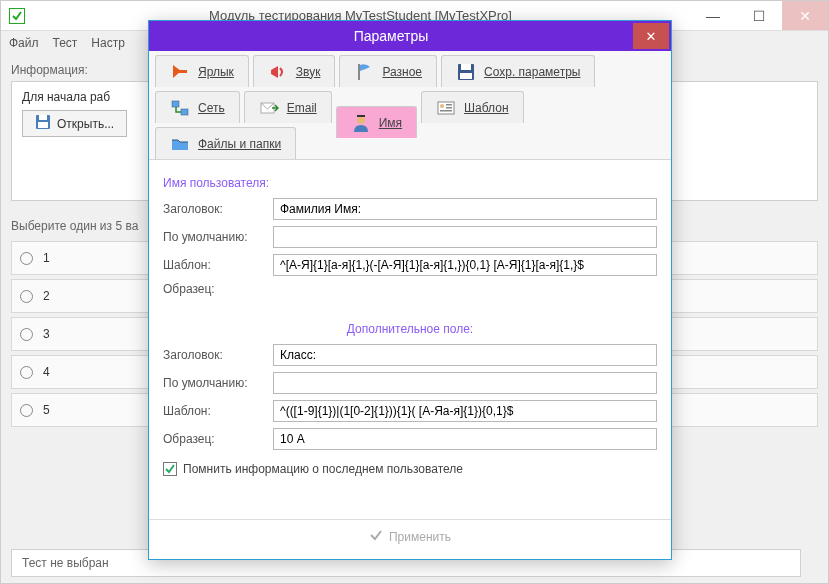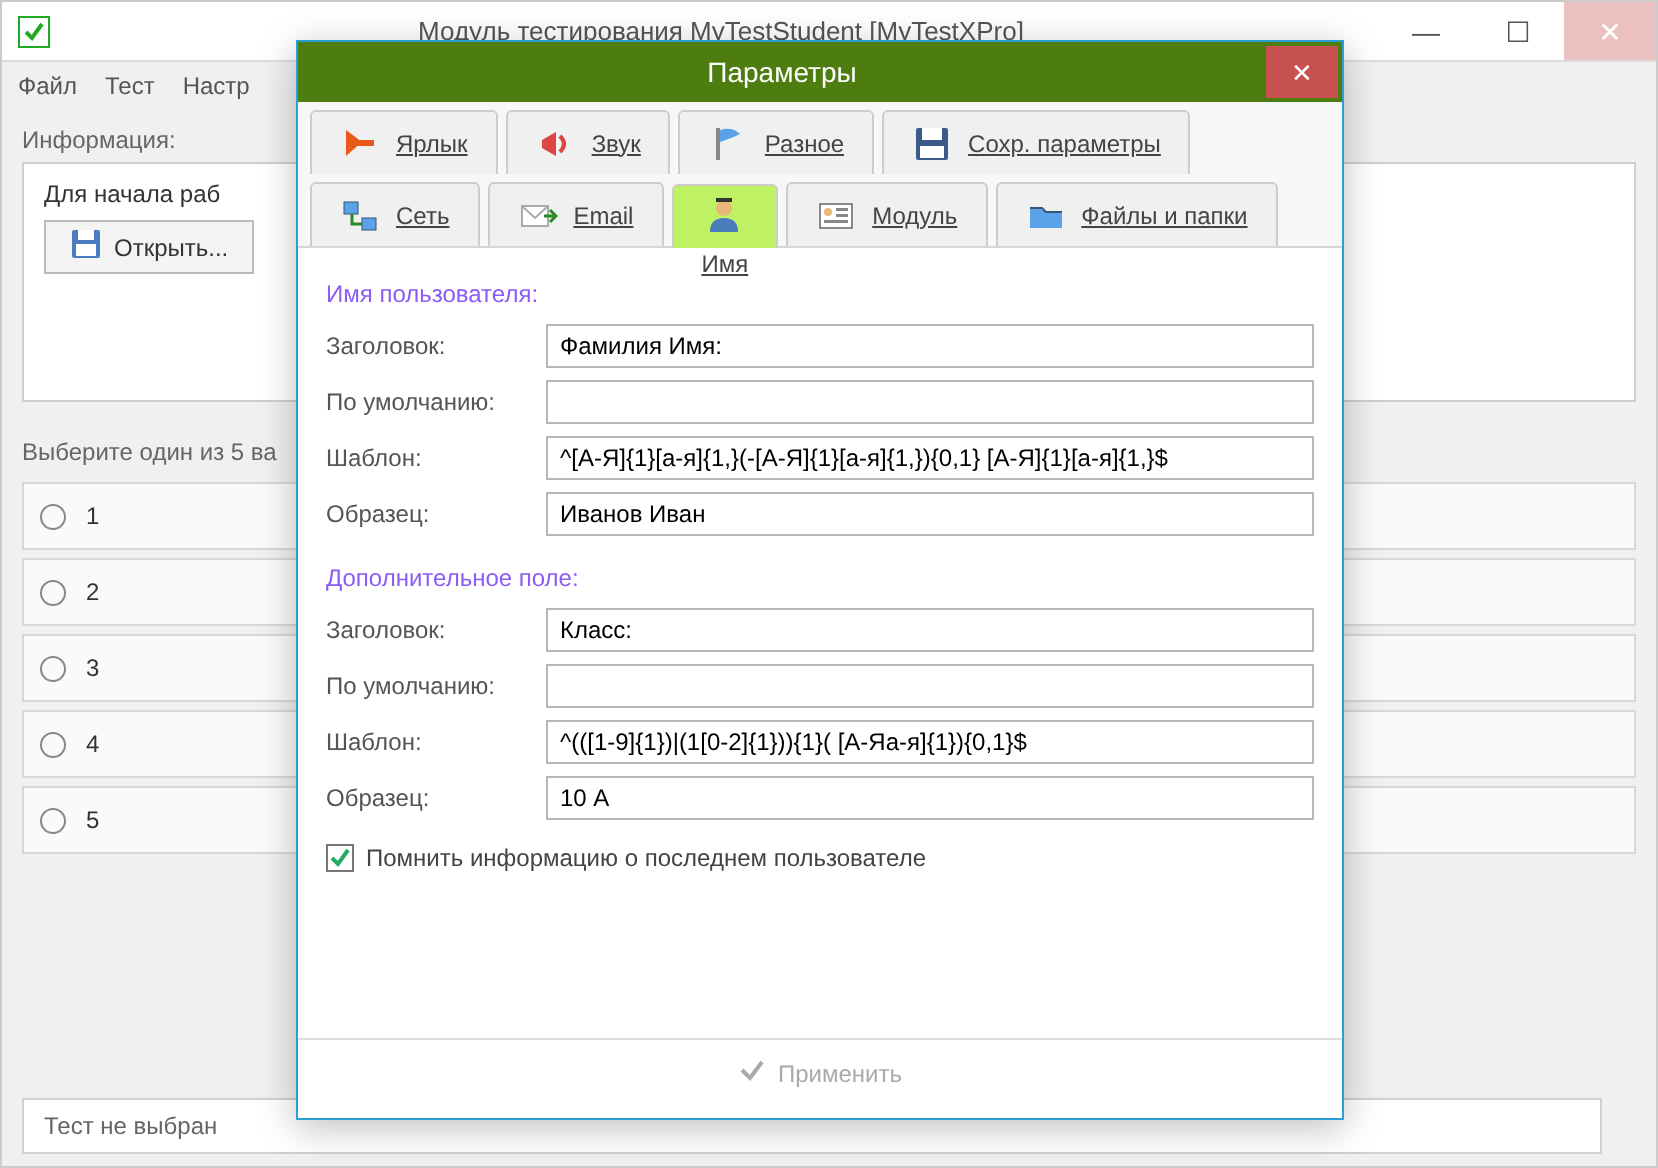--- a/index.html
+++ b/index.html
@@ -19,26 +19,26 @@
 .info-box { background: #fff; border: 1px solid #cfcfcf; padding: 8px 10px 10px 10px; height: 120px; }
 .open-btn { margin-top: 6px; display: inline-flex; align-items: center; gap: 6px; background: #f4f4f4; border: 1px solid #bbb; padding: 3px 12px; }
 .open-btn svg { width: 16px; height: 16px; }
 .choice-area { margin-top: 8px; }
 .radio-row { height: 34px; display: flex; align-items: center; gap: 10px; border: 1px solid #d8d8d8; margin: 4px 0; padding: 0 8px; background: #fafafa; }
 .radio { width: 13px; height: 13px; border: 1px solid #888; border-radius: 50%; }
 .statusbar { position: absolute; bottom: 6px; left: 10px; right: 27px; height: 28px; background: #fff; border: 1px solid #d0d0d0; display: flex; align-items: center; padding: 0 10px; color: #666; }
 
 
 .dialog { position: absolute; top: 20px; left: 148px; width: 524px; height: 540px; background: #fff; border: 1px solid #2a9fd6; box-shadow: 0 4px 18px rgba(0,0,0,.25); }
-.dlg-title { height: 30px; background: #4d7c0f; color: #fff; display: flex; align-items: center; }
+.dlg-title { height: 30px; background: #6d28d9; color: #fff; display: flex; align-items: center; }
 .dlg-title-text { flex: 1; text-align: center; font-size: 14px; }
 .dlg-close { width: 36px; height: 26px; margin-right: 2px; background: #c75050; color: #fff; display: flex; align-items: center; justify-content: center; font-size: 13px; }
 .tabbar { border-bottom: 1px solid #d6d6d6; padding: 4px 6px 0 6px; display: flex; flex-wrap: wrap; gap: 4px; background: #f7f7f7; }
 .tab { display: inline-flex; align-items: center; gap: 8px; padding: 4px 14px; border: 1px solid #ccc; border-bottom: none; background: #f0f0f0; color: #444; height: 32px; border-radius: 3px 3px 0 0; text-decoration: underline; }
-.tab.active { background: #bef264; position: relative; top: 1px; flex-direction: column; }
+.tab.active { background: #f9a8d4; position: relative; top: 15px; }
 .tab-icon { width: 20px; height: 20px; display: inline-flex; }
 .tab-icon svg { width: 20px; height: 20px; }
 .form-area { padding: 10px 14px; }
 .section-title { color: #8b5cf6; margin: 6px 0 8px 0; }
 .form-row { display: flex; align-items: center; margin: 6px 0; gap: 10px; }
 .form-label { width: 100px; color: #555; }
 .form-input { flex: 1; height: 22px; border: 1px solid #b8b8b8; padding: 2px 6px; font-family: inherit; font-size: 12px; background: #fff; }
 .checkbox-row { display: flex; align-items: center; gap: 6px; margin: 12px 0; color: #444; }
 .chk { width: 14px; height: 14px; border: 1px solid #777; display: inline-flex; align-items: center; justify-content: center; background: #fff; }
 .chk svg { width: 10px; height: 10px; }
@@ -188,21 +188,21 @@
     <div class="tab">
       <span class="tab-icon">
           <svg viewBox="0 0 20 20">
             <rect x="2" y="4" width="16" height="12" fill="#fff" stroke="#888"></rect>
             <circle cx="6" cy="8" r="2" fill="#e8b878"></circle>
             <rect x="10" y="6" width="6" height="1.5" fill="#888"></rect>
             <rect x="10" y="9" width="6" height="1.5" fill="#888"></rect>
             <rect x="4" y="12" width="12" height="1.5" fill="#888"></rect>
           </svg>
         </span>
-      <span>Модуль</span>
+      <span>Шаблон</span>
     </div>
     <div class="tab">
       <span class="tab-icon">
           <svg viewBox="0 0 20 20">
             <path d="M2 6 L2 16 L18 16 L18 8 L10 8 L8 6 Z" fill="#5aa3e8"></path>
             <path d="M2 6 L8 6 L10 8 L18 8" fill="none" stroke="#357"></path>
           </svg>
         </span>
       <span>Файлы и папки</span>
     </div>
@@ -217,24 +217,23 @@
     <div class="form-row">
         <div class="form-label">По умолчанию:</div>
         <input class="form-input" value="" style="">
       </div>
     <div class="form-row">
         <div class="form-label">Шаблон:</div>
         <input class="form-input" value="^[А-Я]{1}[а-я]{1,}(-[А-Я]{1}[а-я]{1,}){0,1} [А-Я]{1}[а-я]{1,}$" style="">
       </div>
     <div class="form-row">
         <div class="form-label">Образец:</div>
-        <input class="form-input" value="Иванов Иван" style="">
-      </div>
-
-    <div class="section-title" style="margin-top:14px;">Дополнительное поле:</div>
+      </div>
+
+    <div class="section-title" style="margin-top:26px;text-align:center;">Дополнительное поле:</div>
     <div class="form-row">
         <div class="form-label">Заголовок:</div>
         <input class="form-input" value="Класс:" style="">
       </div>
     <div class="form-row">
         <div class="form-label">По умолчанию:</div>
         <input class="form-input" value="" style="">
       </div>
     <div class="form-row">
         <div class="form-label">Шаблон:</div>

